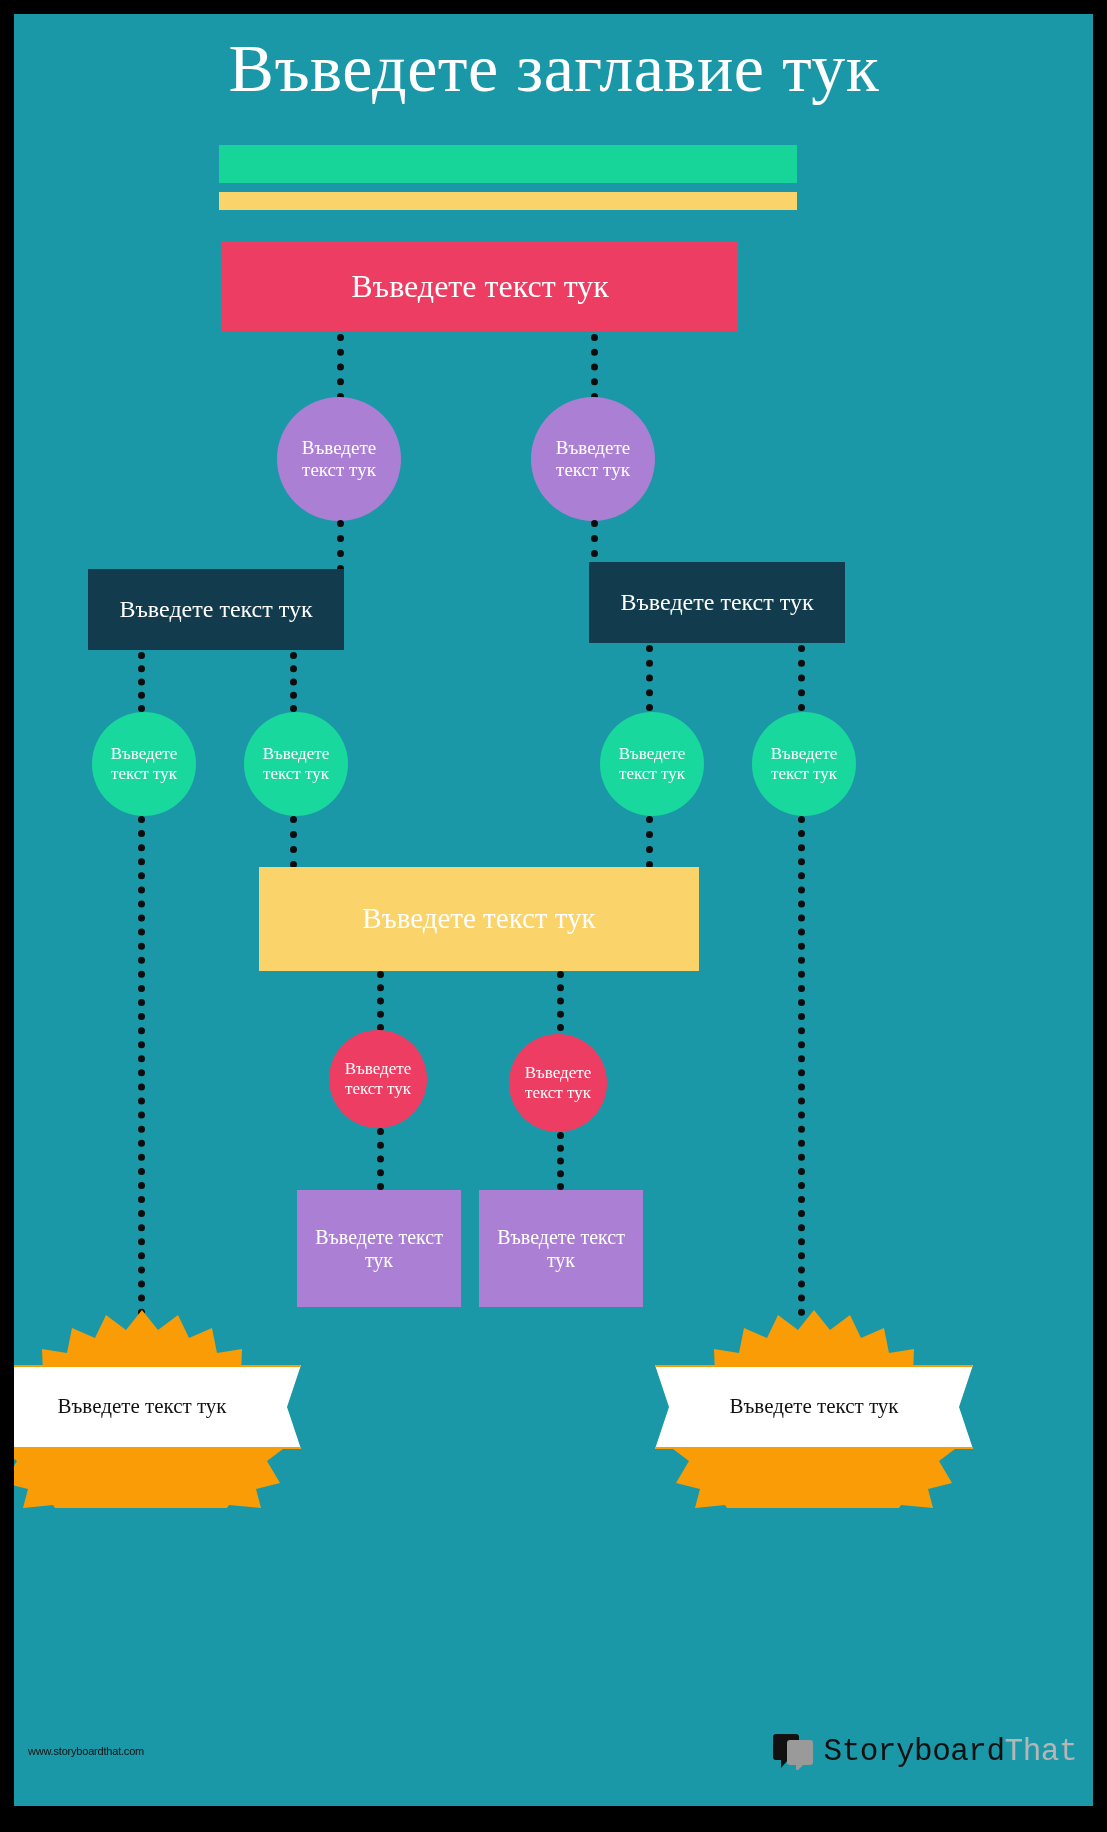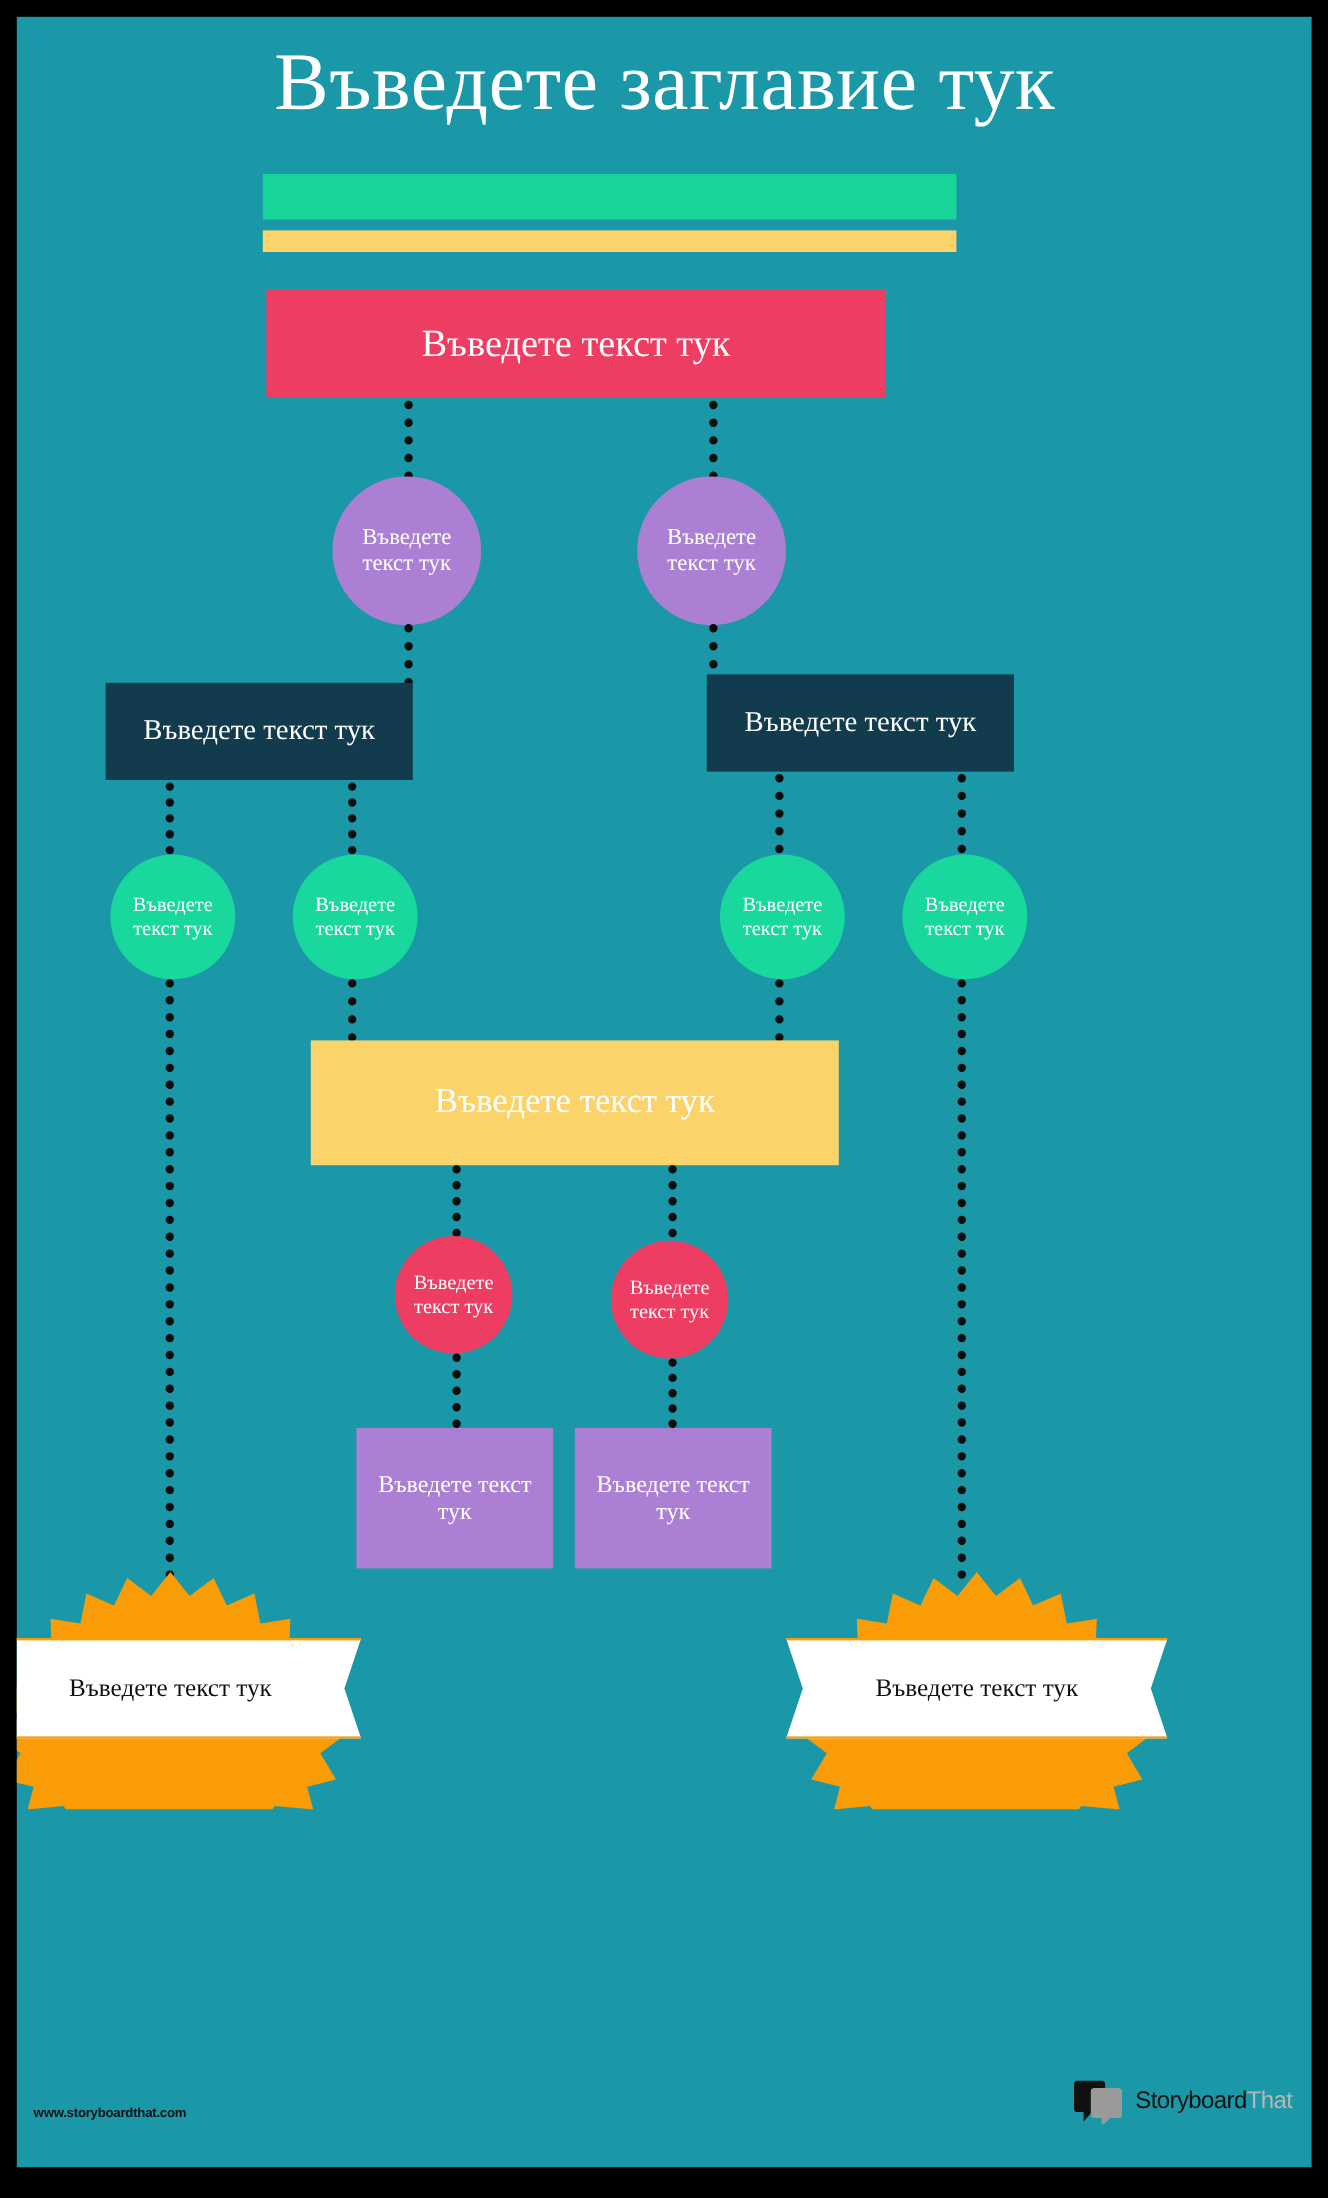--- a/index.html
+++ b/index.html
@@ -83,38 +83,38 @@
     color: #111111;
     font-size: 21px;
     line-height: 1.22;
     clip-path: polygon(0 0, 100% 0, 100% 100%, 0 100%);
   }
   .ribbon-wrap { position: absolute; left: -14px; width: calc(100% + 28px); }
 
   
   .footer-url {
     position: absolute;
-    left: 14px; bottom: 39px;
+    left: 14px; bottom: 49px;
     color: #111111;
     font-family: "Liberation Sans", sans-serif;
-    font-weight: bold;
+    font-weight: normal;
     font-size: 11px;
     letter-spacing: -0.2px;
   }
   .logo {
     position: absolute;
     right: 16px; bottom: 36px;
     display: flex;
     align-items: center;
     gap: 9px;
   }
   .logo-mark { width: 42px; height: 38px; position: relative; }
   .logo-text {
-    font-family: Liberation Sans, sans-serif;
-    font-size: 20px;
+    font-family: Liberation Mono, monospace;
+    font-size: 31px;
     font-weight: normal;
     letter-spacing: -0.5px;
   }
   .logo-text .sb { color: #111111; }
   .logo-text .that { color: #b6b6b6; }
 </style>
 </head>
 <body>
 
 <div id="poster">

